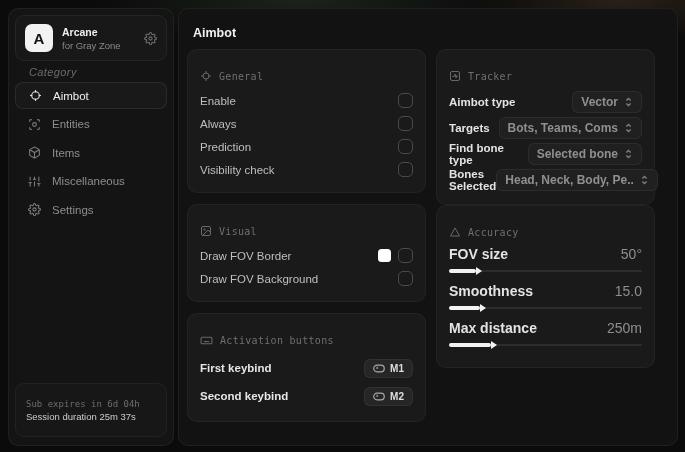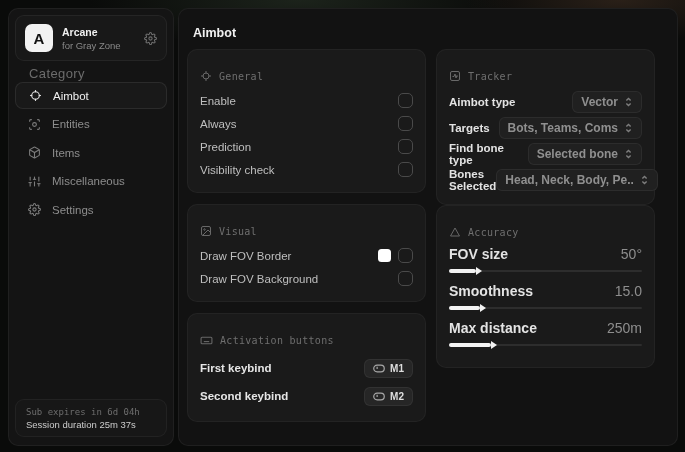--- a/index.html
+++ b/index.html
@@ -30,37 +30,37 @@
   .logo {
     width:28px; height:28px; border-radius:7px; background:#f2f2f2;
     color:#111; font-weight:bold; font-size:15px;
     display:flex; align-items:center; justify-content:center; flex:none;
   }
   .side-header .texts { margin-left:9px; flex:1; min-width:0; }
   .app-title { font-size:10.5px; font-weight:bold; color:#f0f0f0; }
   .app-sub { font-size:9.5px; color:#8a8a8a; margin-top:2px; }
   .hdr-gear { color:#6e6e6e; flex:none; display:flex; }
 
-  .cat-label { position:absolute; left:20px; top:57px; font-size:13px; color:#6c6c6c; letter-spacing:0.4px; }
+  .cat-label { position:absolute; left:20px; top:57px; font-size:11px; color:#6c6c6c; letter-spacing:0.4px;font-style:italic; }
 
   .menu { position:absolute; left:6px; top:73px; right:6px; }
   .menu-item {
     height:27px; display:flex; align-items:center; gap:11px;
     padding:0 9px 0 13px; border-radius:8px; margin-bottom:1.5px;
     color:#8d8d8d; font-size:11.5px; cursor:pointer;
   }
   .menu-item .mi-icon { display:flex; color:#7c7c7c; }
   .menu-item.active {
     color:#efefef; background:rgba(255,255,255,0.025);
     border:1px solid rgba(255,255,255,0.08);
   }
   .menu-item.active .mi-icon { color:#e8e8e8; }
 
   .side-footer {
-    position:absolute; left:6px; bottom:8px; right:6px; height:38px;
+    position:absolute; left:6px; bottom:8px; right:6px; height:54px;
     background:#171717; border:1px solid rgba(255,255,255,0.05);
     border-radius:9px; padding:5px 10px;
     display:flex; flex-direction:column; justify-content:center; gap:2px;
   }
   .foot-1 { font-family:"DejaVu Sans Mono", monospace; font-size:9px; color:#6d6d6d; }
   .foot-2 { font-size:9.5px; color:#cdcdcd; font-weight:normal; }
 
   
   .page-title { position:absolute; left:14px; top:17px; font-size:12.5px; font-weight:bold; color:#f1f1f1; }
   .columns { position:absolute; left:8px; top:40px; display:flex; gap:10px; }

